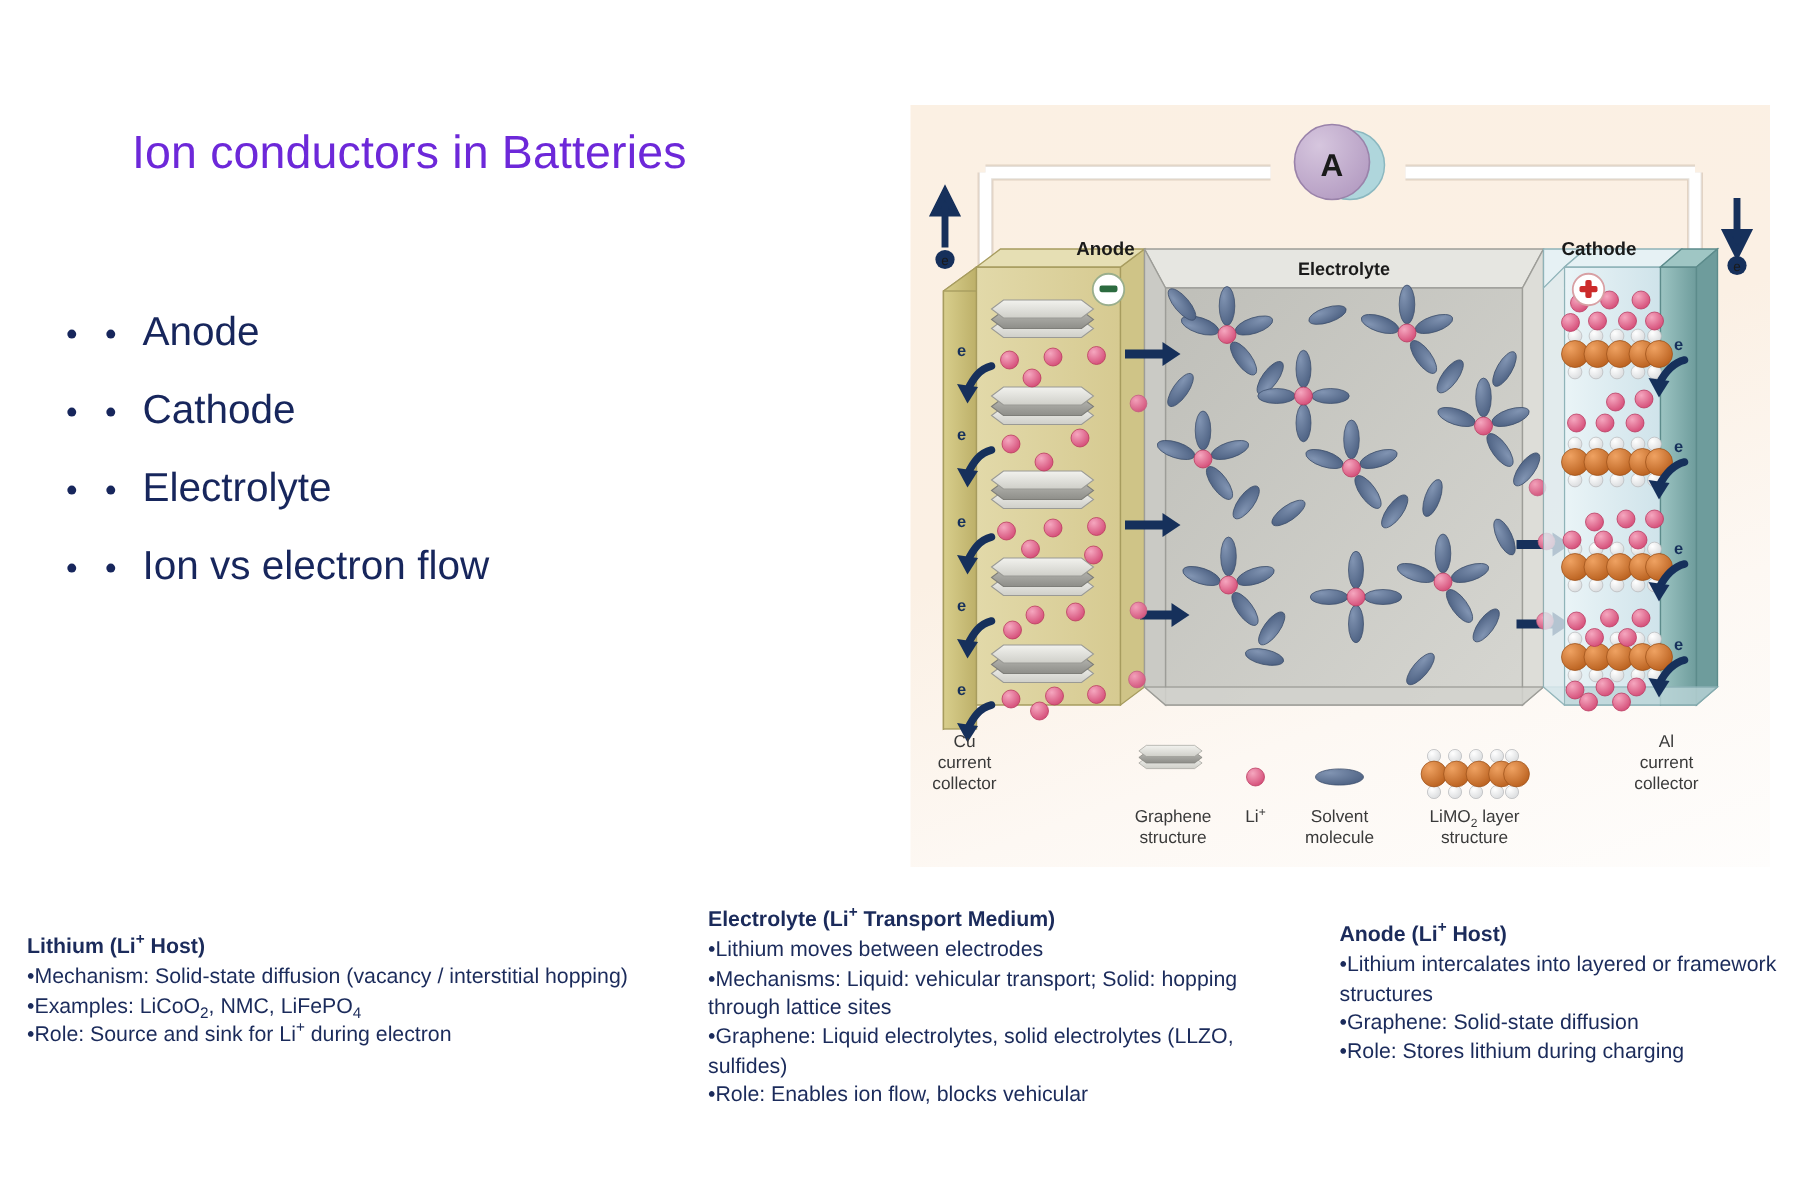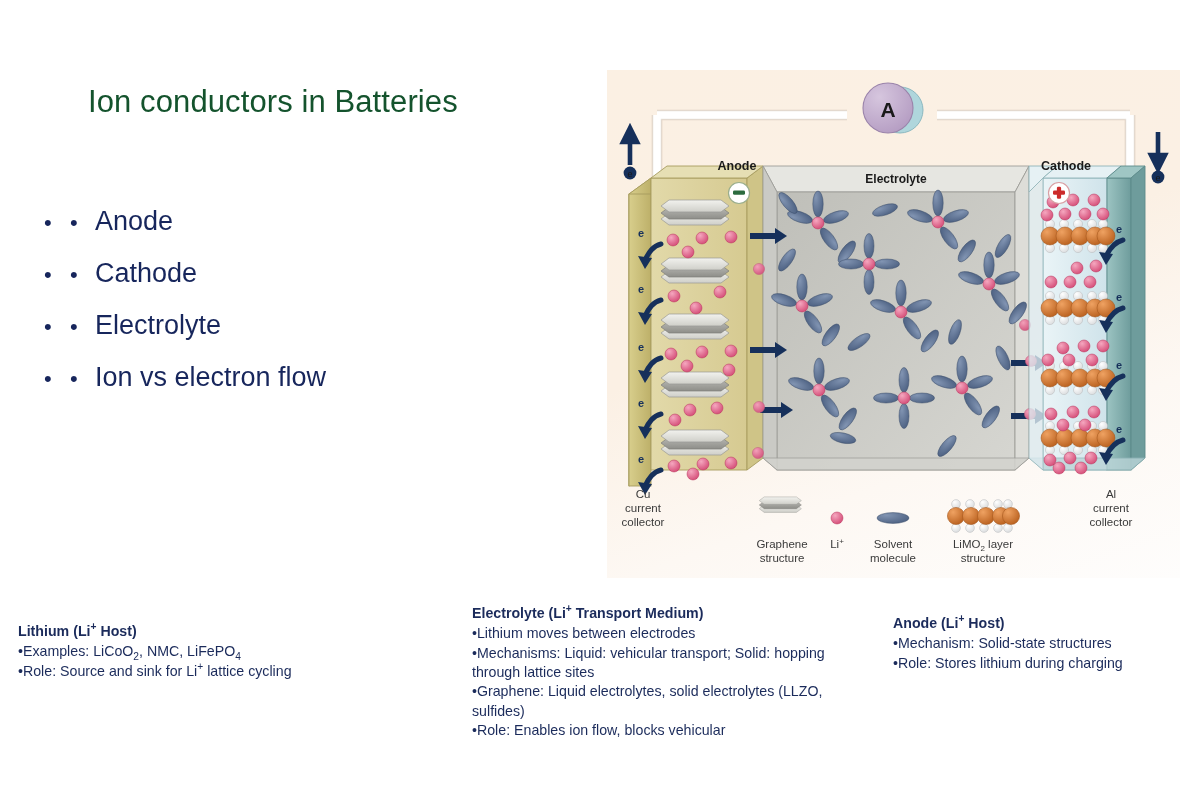--- a/index.html
+++ b/index.html
@@ -7,21 +7,21 @@
   body{
     width:1196px;height:788px;
     background:#ffffff;
     font-family:"Liberation Sans", sans-serif;
     overflow:hidden;
     position:relative;
   }
   
   #slide-title{
     position:absolute;left:88px;top:84px;
-    font-size:31px;color:#14532d;
+    font-size:31px;color:#6d28d9;
     letter-spacing:.1px;white-space:nowrap;
   }
   
   #bullet-list{
     position:absolute;left:44px;top:206px;width:470px;
   }
   .bullet-row{
     display:flex;align-items:baseline;
     height:52px;
     font-size:27px;color:#17265C;
@@ -83,35 +83,37 @@
   </div>
   <div class="bullet-row">
     <span class="b1">•</span>
     <span class="b2">•</span>
     <span class="btxt">Ion vs electron flow</span>
   </div>
 </div>
 
 <div class="note-block" id="note-cathode">
   <div class="note-head"><span>Lithium (Li</span><sup>+</sup><span> Host)</span></div>
+  <div class="note-line">•Mechanism: Solid-state diffusion (vacancy / interstitial hopping)</div>
   <div class="note-line"><span>•Examples: LiCoO</span><sub>2</sub><span>, NMC, LiFePO</span><sub>4</sub></div>
-  <div class="note-line"><span>•Role: Source and sink for Li</span><sup>+</sup><span> lattice cycling</span></div>
+  <div class="note-line"><span>•Role: Source and sink for Li</span><sup>+</sup><span> during electron</span></div>
 </div>
 
 <div class="note-block" id="note-electrolyte">
   <div class="note-head"><span>Electrolyte (Li</span><sup>+</sup><span> Transport Medium)</span></div>
   <div class="note-line">•Lithium moves between electrodes</div>
   <div class="note-line">•Mechanisms: Liquid: vehicular transport; Solid: hopping through lattice sites</div>
   <div class="note-line">•Graphene: Liquid electrolytes, solid electrolytes (LLZO, sulfides)</div>
   <div class="note-line">•Role: Enables ion flow, blocks vehicular</div>
 </div>
 
 <div class="note-block" id="note-anode">
   <div class="note-head"><span>Anode (Li</span><sup>+</sup><span> Host)</span></div>
-  <div class="note-line">•Mechanism: Solid-state structures</div>
+  <div class="note-line">•Lithium intercalates into layered or framework structures</div>
+  <div class="note-line">•Graphene: Solid-state diffusion</div>
   <div class="note-line">•Role: Stores lithium during charging</div>
 </div>
 
 <div id="figure-panel">
 <svg id="figure-svg" width="573" height="508" viewBox="0 0 573 508" xmlns="http://www.w3.org/2000/svg">
   <defs>
     <linearGradient id="gAnodeColl" x1="0" y1="0" x2="1" y2="0">
       <stop offset="0" stop-color="#D8CE8C"></stop>
           <stop offset="1" stop-color="#BDB069"></stop>
     </linearGradient>

